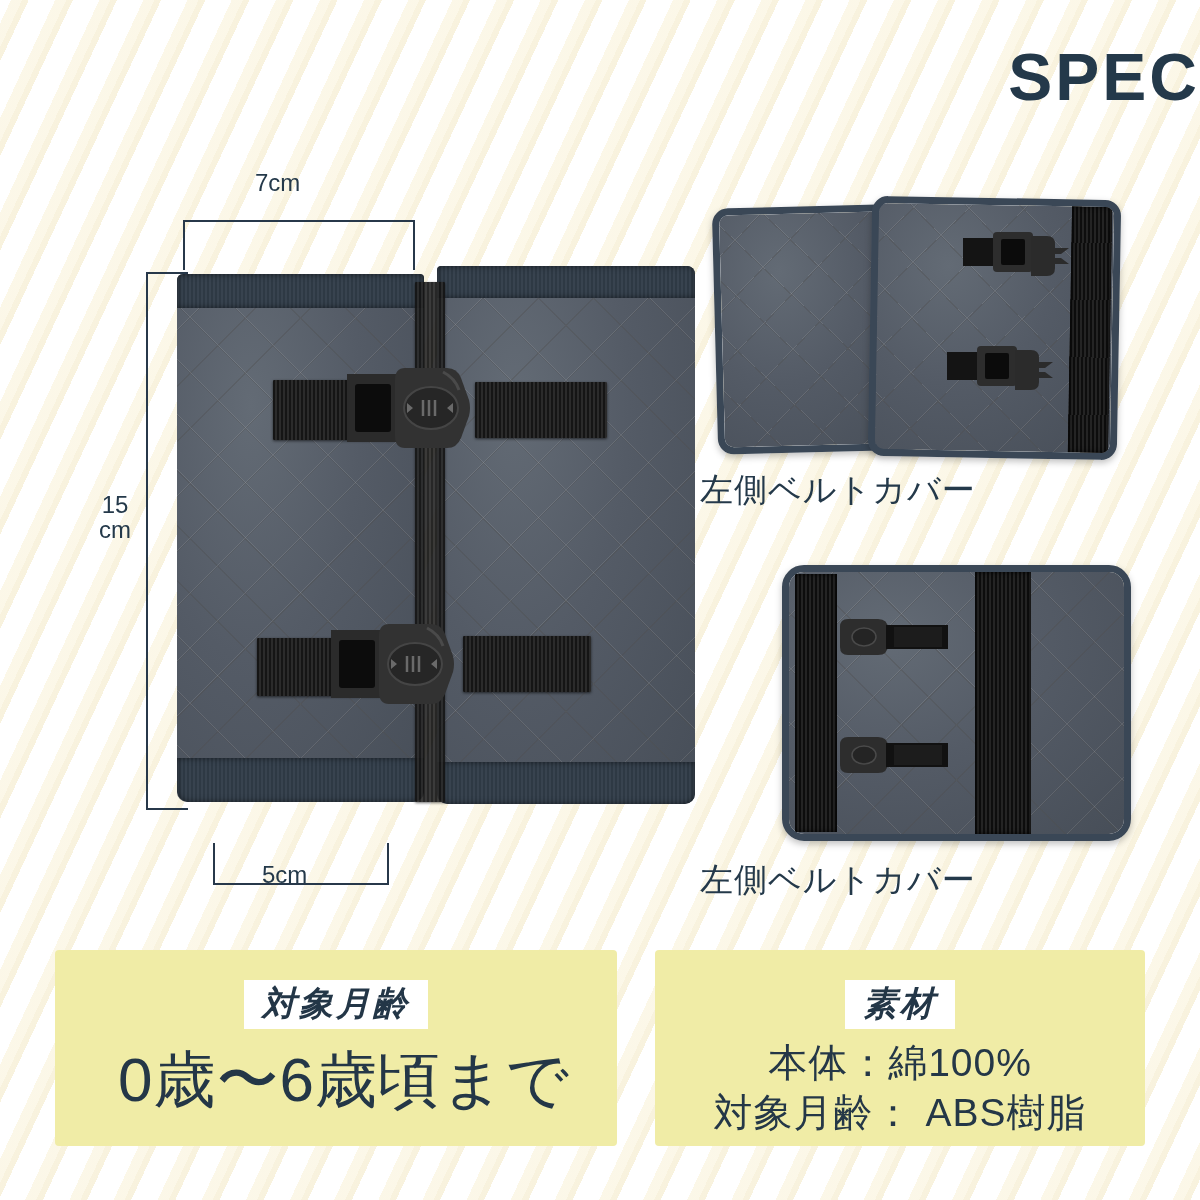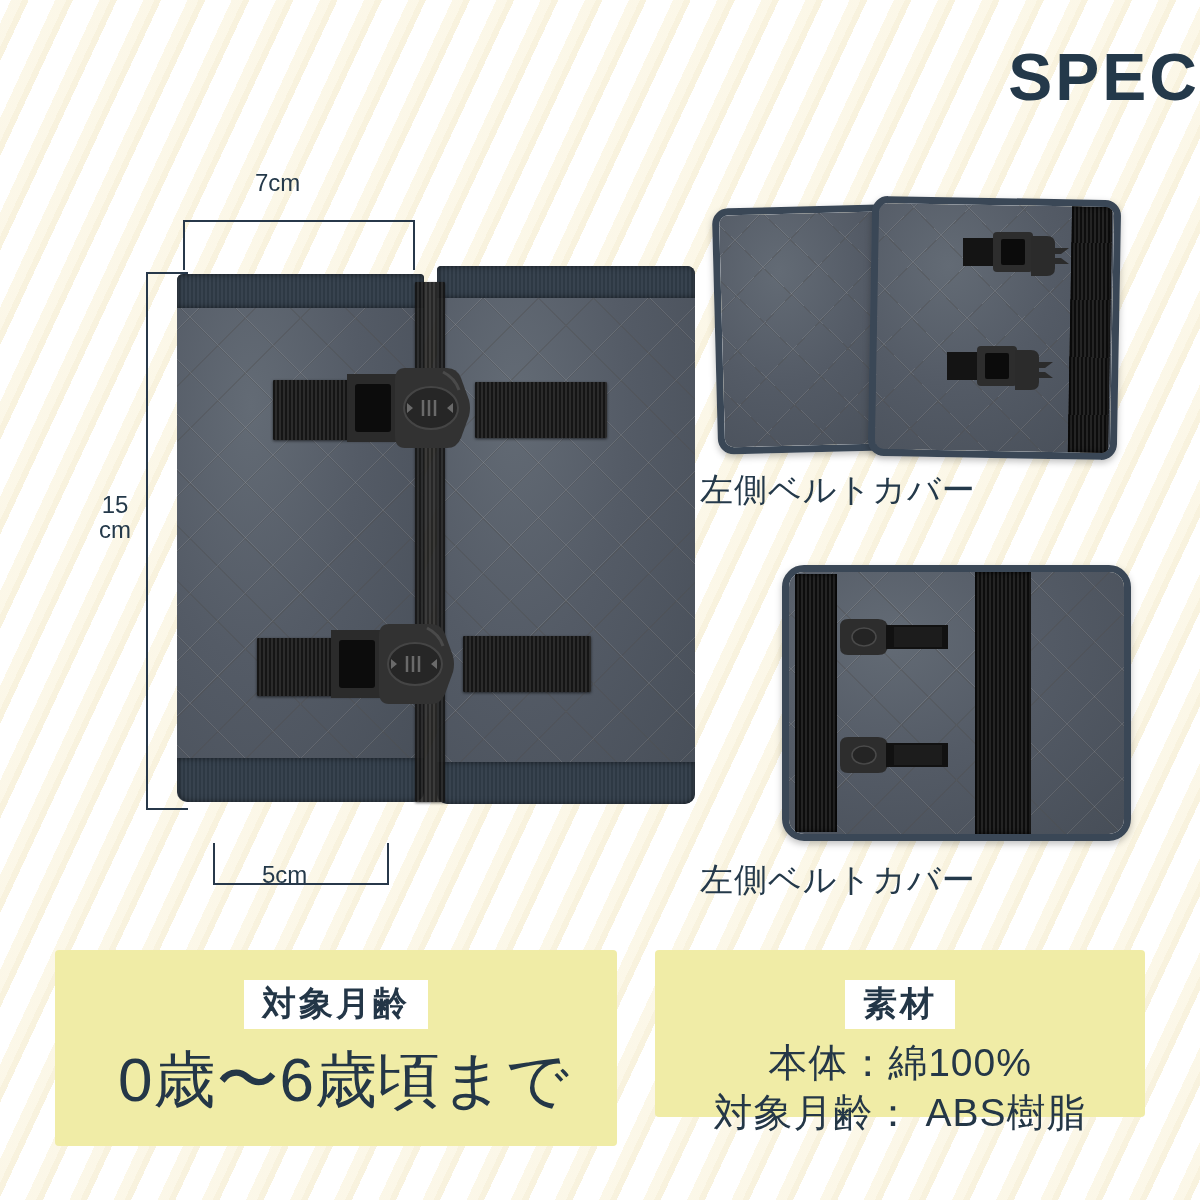--- a/index.html
+++ b/index.html
@@ -95,26 +95,26 @@
     font-size:33px;letter-spacing:1px;font-weight:500;width:420px;
   }
   #cap-left{left:700px;top:468px;}
   #cap-right{left:700px;top:858px;}
 
   
   .card{
     position:absolute;background:#f0eca6;border-radius:4px;
   }
   #card-age{left:55px;top:950px;width:562px;height:196px;}
-  #card-material{left:655px;top:950px;width:490px;height:167px;}
+  #card-material{left:655px;top:950px;width:490px;height:196px;}
 
   .card-tag{
     position:absolute;background:#ffffff;color:#233647;
     font-size:34px;font-weight:700;letter-spacing:3px;
-    padding:4px 18px 6px;line-height:1.15;white-space:nowrap;
+    padding:4px 18px 6px;line-height:1.15;white-space:nowrap;font-style:italic;
   }
   #tag-age{left:50%;transform:translateX(-50%);top:30px;}
   #tag-material{left:50%;transform:translateX(-50%);top:30px;}
 
   .card-body{
     position:absolute;left:0;right:0;color:#243747;text-align:center;
     font-weight:500;
   }
   #age-value{top:88px;font-size:62px;letter-spacing:1px;padding-left:16px;}
   #mat-lines{top:88px;font-size:39px;line-height:1.28;letter-spacing:1px;}

